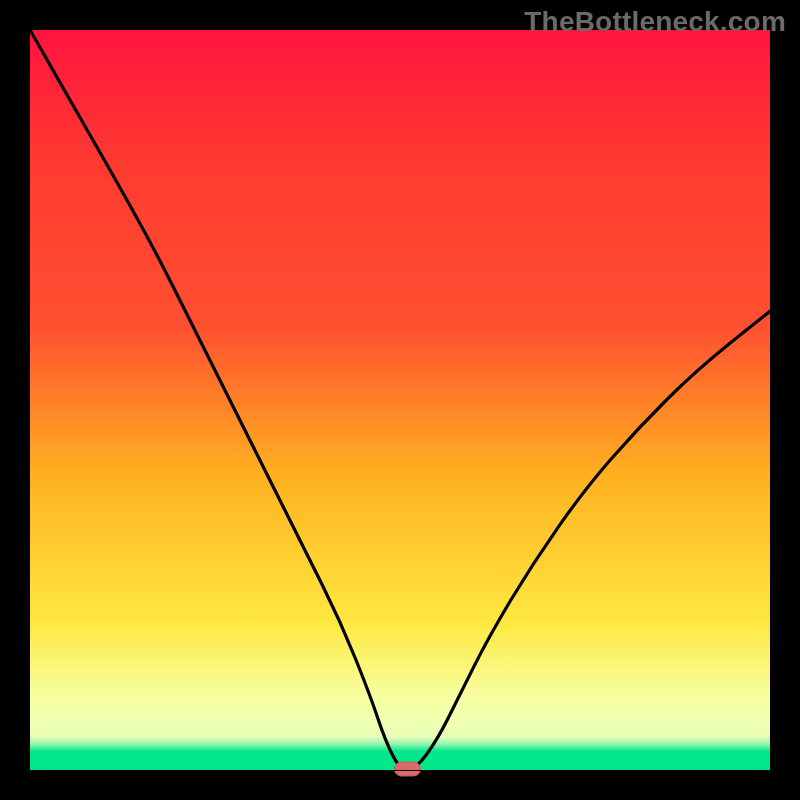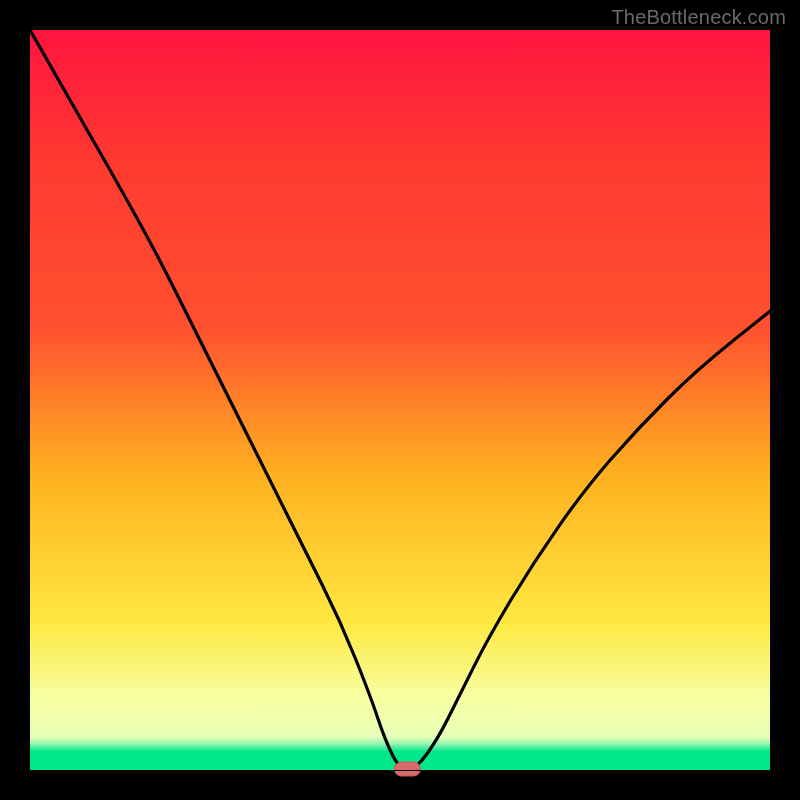--- a/index.html
+++ b/index.html
@@ -14,22 +14,22 @@
     position: relative;
     width: 800px;
     height: 800px;
     background: #000;
   }
   .watermark {
     position: absolute;
     top: 6px;
     right: 14px;
     font-family: Arial, Helvetica, sans-serif;
-    font-size: 20px;
-    font-weight: 400;
+    font-size: 28px;
+    font-weight: 700;
     color: #6a6a6a;
     letter-spacing: 0.2px;
     z-index: 10;
   }
   svg {
     display: block;
   }
 </style>
 </head>
 <body>

